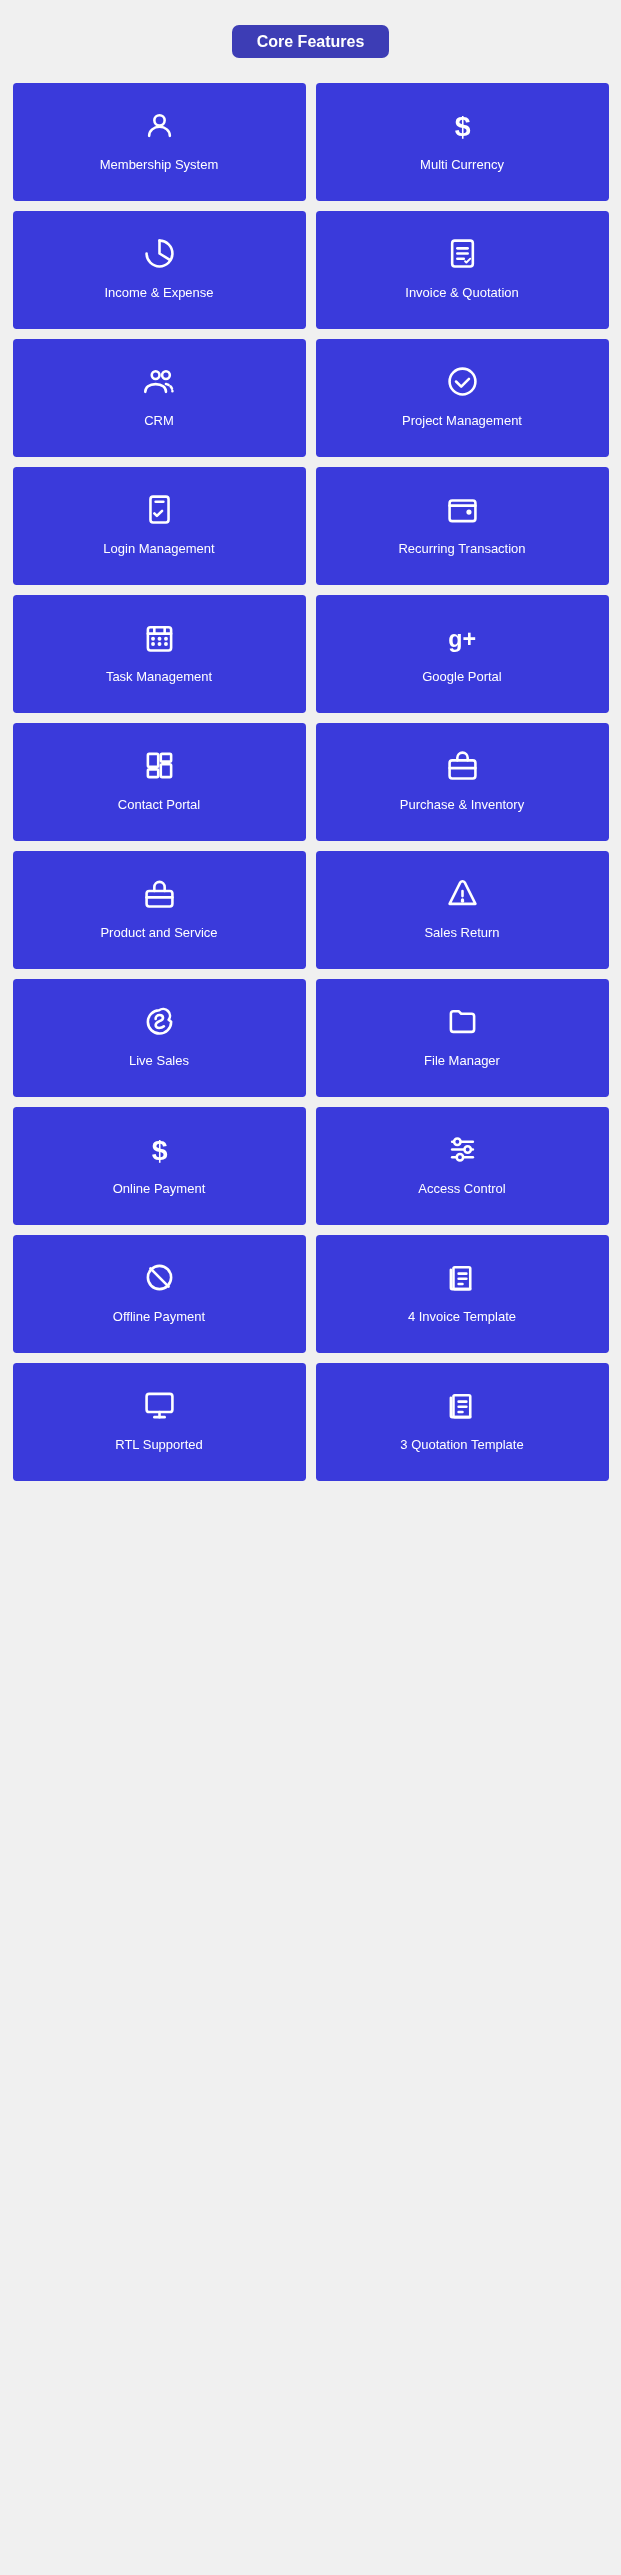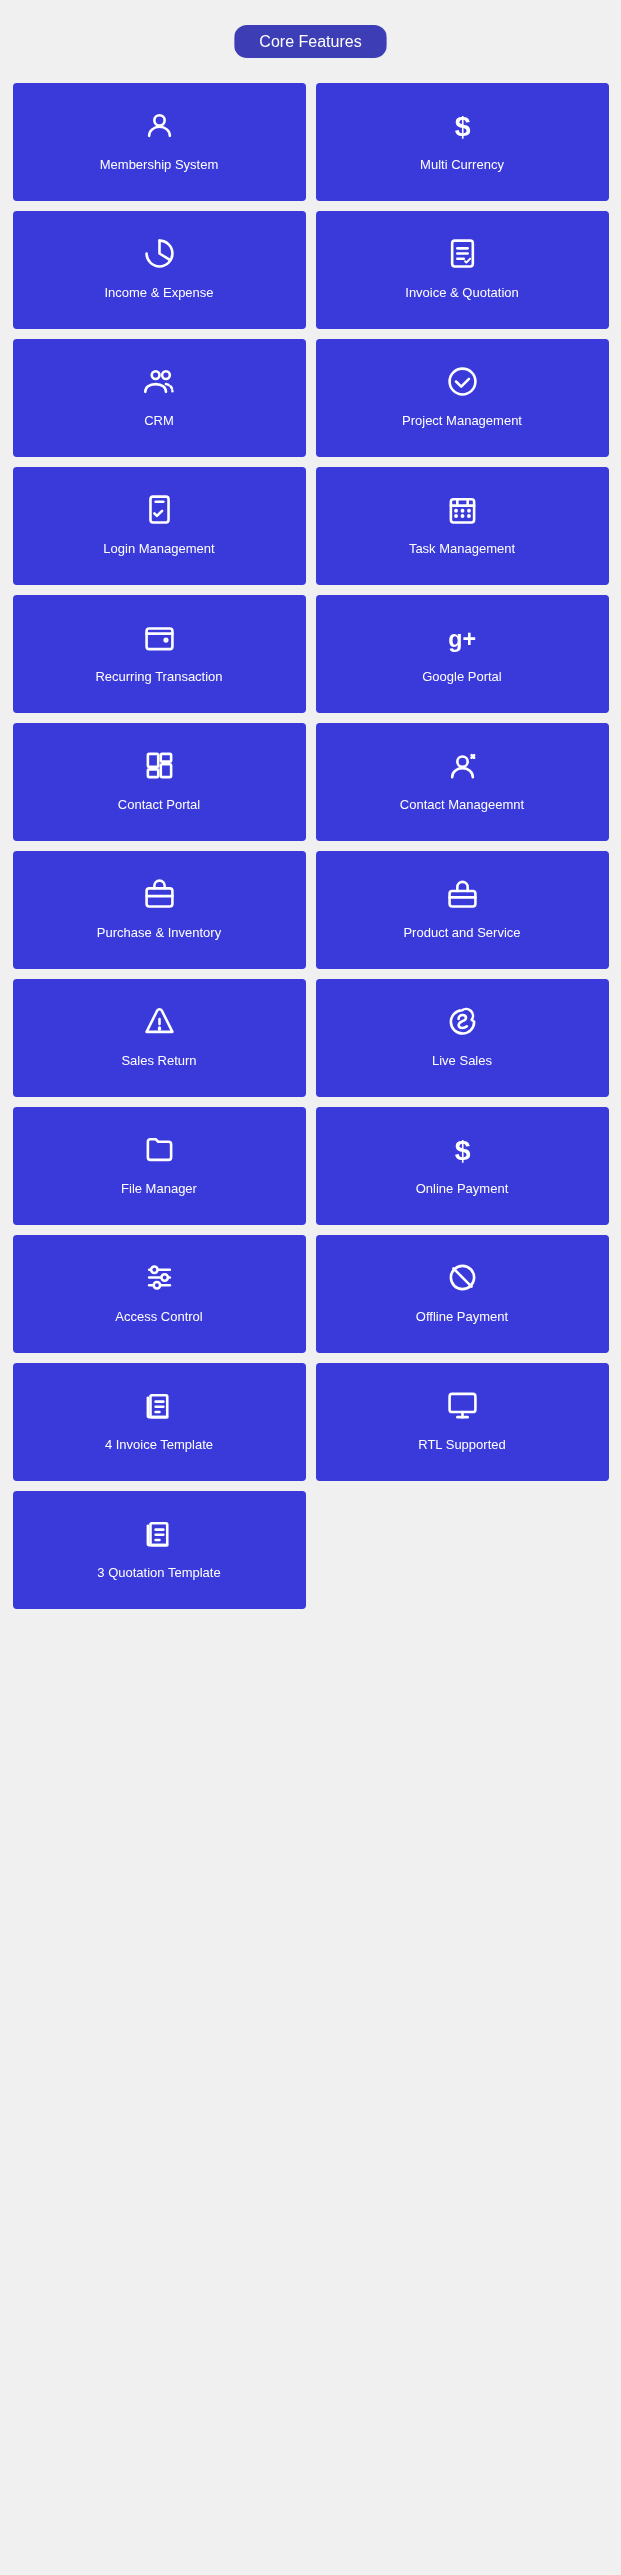--- a/index.html
+++ b/index.html
@@ -11,23 +11,23 @@
       display: flex;
       flex-direction: column;
       align-items: center;
       padding: 25px 12.4px;
     }
 
     .header-title {
       background: #3d3db5;
       color: white;
       font-size: 16px;
-      font-weight: normal;
+      font-weight: bold;
       padding: 7.5px 25px;
-      border-radius: 13px;
+      border-radius: 7px;
       margin-bottom: 25px;
       clip-path: polygon(0 0, calc(100% - 0px) 0, 100% 50%, calc(100% - 0px) 100%, 0 100%);
       position: relative;
     }
     .header-title::before {
       content: '';
       position: absolute;
       left: -7.5px;
       top: 0;
       border-top: 15px solid transparent;
@@ -147,64 +147,55 @@
     <div class="feature-card">
       <div class="feature-icon"><svg viewBox="0 0 24 24">
           <rect x="5" y="2" width="14" height="20" rx="2"></rect>
           <line x1="9" y1="6" x2="15" y2="6"></line>
           <path d="M8 15l2 2 4-4"></path>
         </svg></div>
       <div class="feature-label">Login Management</div>
     </div>
     <div class="feature-card">
       <div class="feature-icon"><svg viewBox="0 0 24 24">
+          <rect x="2" y="5" width="20" height="16" rx="2"></rect>
+          <path d="M2 9h20"></path>
+          <circle cx="17" cy="14" r="1" fill="white" stroke="white"></circle>
+        </svg></div>
+      <div class="feature-label">Recurring Transaction</div>
+    </div>
+    <div class="feature-card">
+      <div class="feature-icon"><svg viewBox="0 0 24 24">
           <rect x="3" y="4" width="18" height="18" rx="2"></rect>
           <line x1="3" y1="9" x2="21" y2="9"></line>
           <line x1="8" y1="4" x2="8" y2="9"></line>
           <line x1="16" y1="4" x2="16" y2="9"></line>
           <line x1="7" y1="13" x2="7" y2="13" stroke-width="3"></line>
           <line x1="12" y1="13" x2="12" y2="13" stroke-width="3"></line>
           <line x1="17" y1="13" x2="17" y2="13" stroke-width="3"></line>
           <line x1="7" y1="17" x2="7" y2="17" stroke-width="3"></line>
           <line x1="12" y1="17" x2="12" y2="17" stroke-width="3"></line>
           <line x1="17" y1="17" x2="17" y2="17" stroke-width="3"></line>
         </svg></div>
       <div class="feature-label">Task Management</div>
     </div>
     <div class="feature-card">
-      <div class="feature-icon"><svg viewBox="0 0 24 24">
-          <rect x="2" y="5" width="20" height="16" rx="2"></rect>
-          <path d="M2 9h20"></path>
-          <circle cx="17" cy="14" r="1" fill="white" stroke="white"></circle>
-        </svg></div>
-      <div class="feature-label">Recurring Transaction</div>
-    </div>
-    <div class="feature-card">
       <div class="feature-icon"><svg viewBox="0 0 24 24" style="font-size:44px">
           <text x="1" y="19" font-size="18" fill="white" stroke="none" font-weight="bold">g+</text>
         </svg></div>
       <div class="feature-label">Google Portal</div>
     </div>
     <div class="feature-card">
       <div class="feature-icon"><svg viewBox="0 0 24 24">
           <rect x="3" y="3" width="8" height="10" rx="1"></rect>
           <rect x="3" y="15" width="8" height="6" rx="1"></rect>
           <rect x="13" y="3" width="8" height="6" rx="1"></rect>
           <rect x="13" y="11" width="8" height="10" rx="1"></rect>
         </svg></div>
       <div class="feature-label">Contact Portal</div>
-    </div>
-    <div class="feature-card">
-      <div class="feature-icon"><svg viewBox="0 0 24 24">
-          <circle cx="12" cy="9" r="4"></circle>
-          <path d="M4 21c0-4 3.6-7 8-7s8 3 8 7"></path>
-          <line x1="19" y1="4" x2="21" y2="6"></line>
-          <line x1="21" y1="4" x2="19" y2="6"></line>
-        </svg></div>
-      <div class="feature-label">Contact Manageemnt</div>
     </div>
     <div class="feature-card">
       <div class="feature-icon"><svg viewBox="0 0 24 24">
           <rect x="2" y="8" width="20" height="14" rx="2"></rect>
           <path d="M8 8V6a4 4 0 0 1 8 0v2"></path>
           <line x1="2" y1="14" x2="22" y2="14"></line>
         </svg></div>
       <div class="feature-label">Purchase &amp; Inventory</div>
     </div>
     <div class="feature-card">

